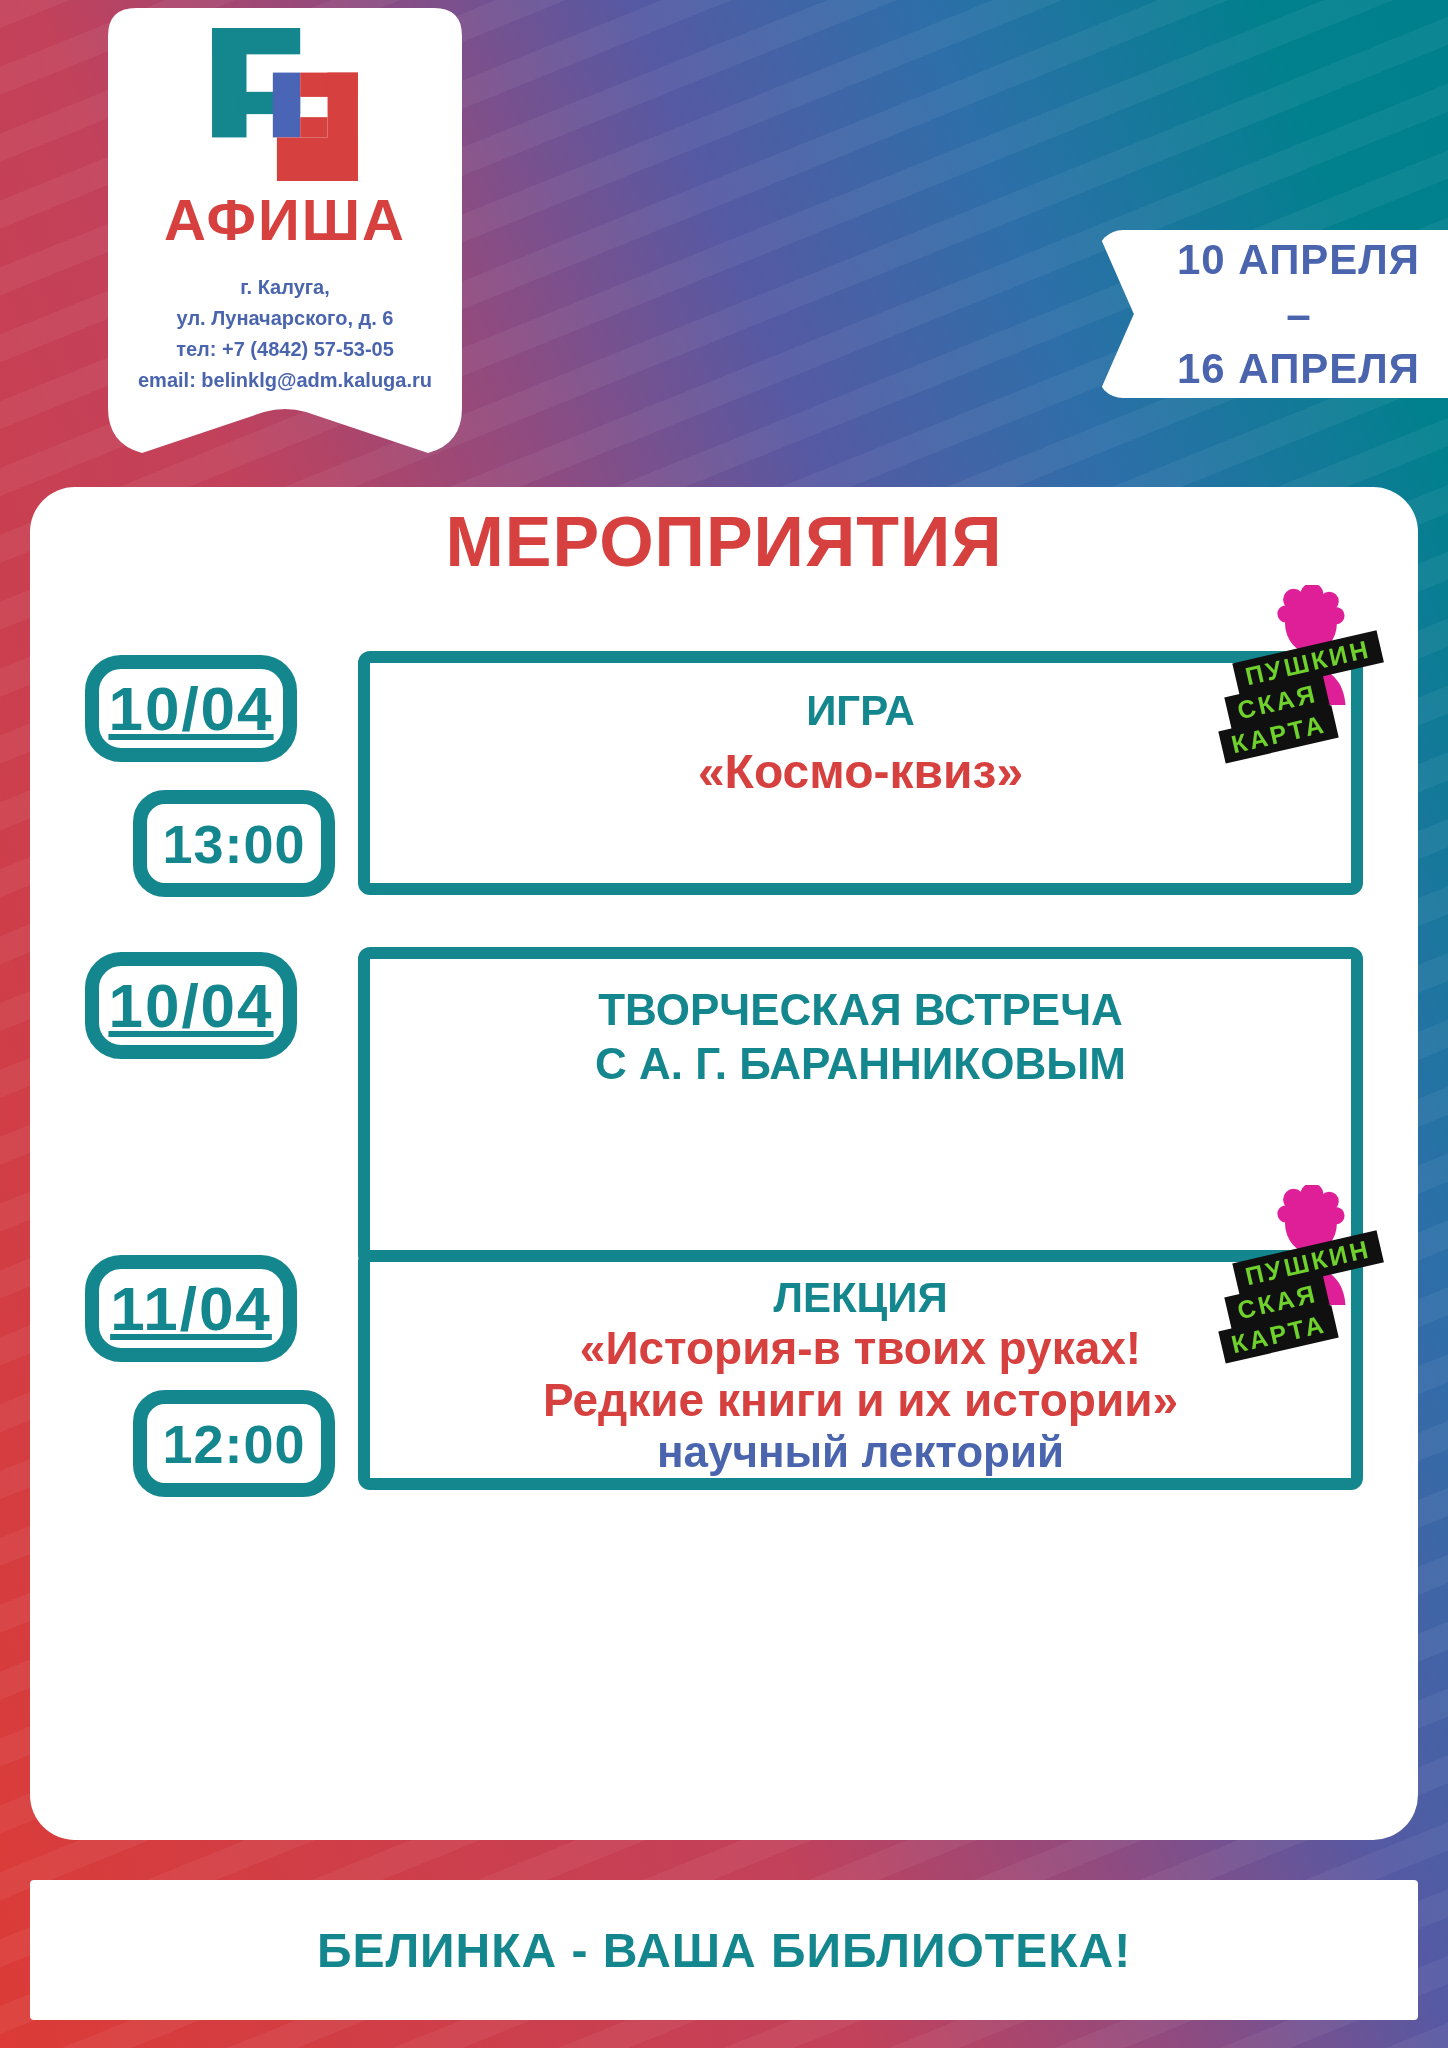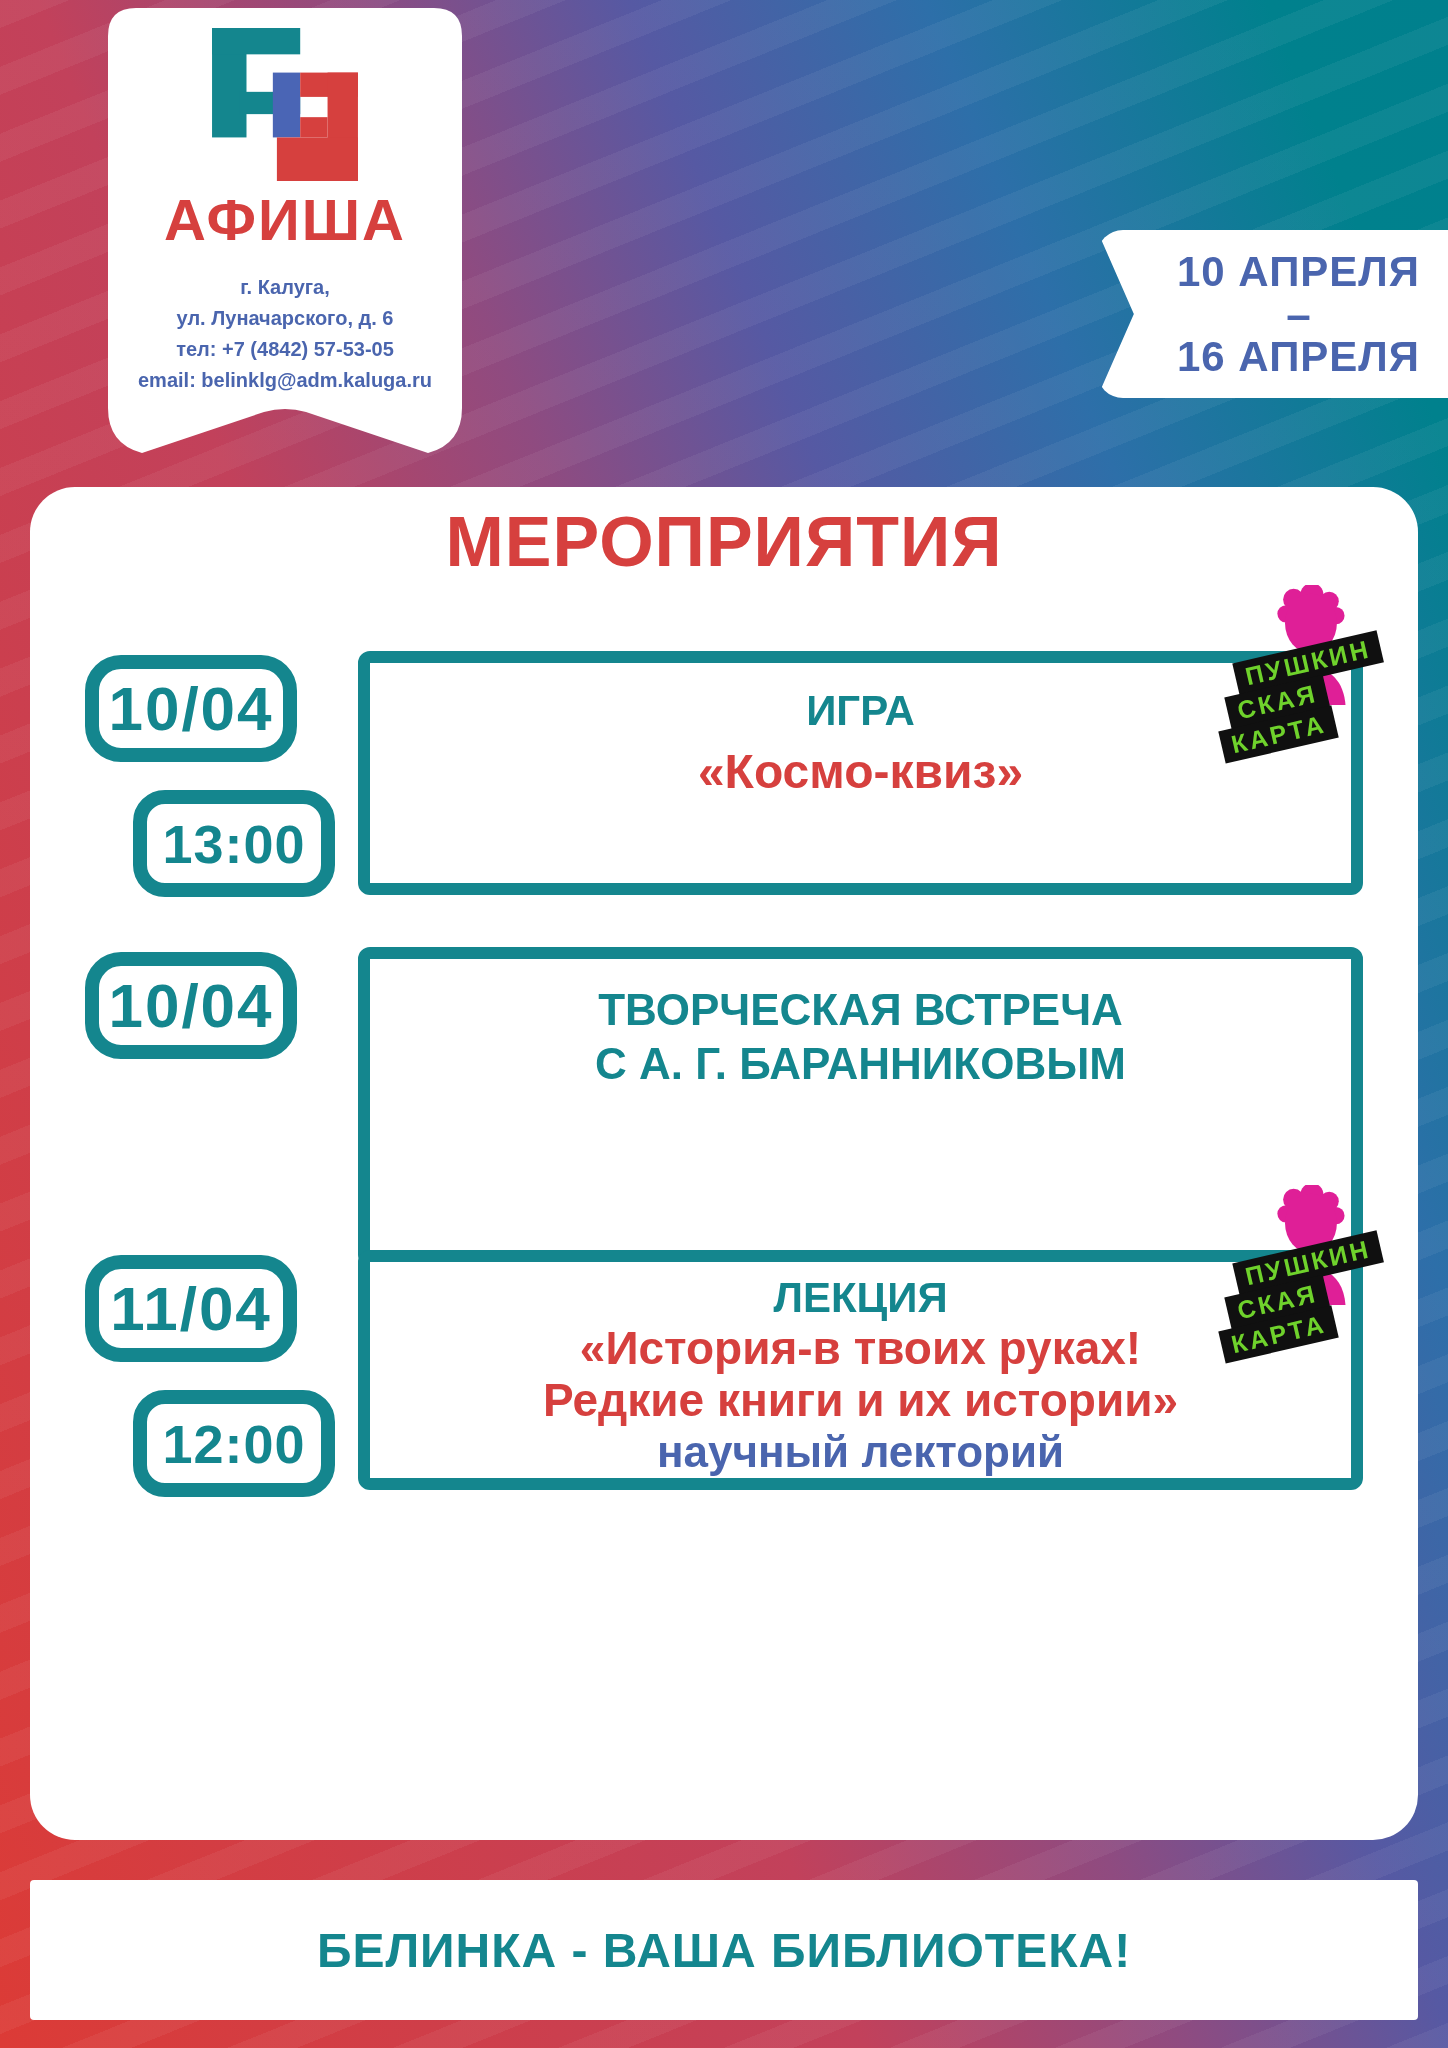--- a/index.html
+++ b/index.html
@@ -33,34 +33,34 @@
     letter-spacing:2px;color:var(--red);}
   .addr-block{position:absolute;left:0;right:0;top:264px;}
   .addr{font-size:20px;font-weight:700;color:var(--blue);line-height:31px;}
 
   
   .date-badge{
     position:absolute;left:1097px;top:230px;width:351px;height:168px;background:#fff;
     border-radius:26px 0 0 26px;
     clip-path:polygon(0 0,100% 0,100% 100%,0 100%,10.5% 50%);
     display:flex;flex-direction:column;align-items:center;justify-content:center;
-    padding-left:52px;gap:2px;
+    padding-left:52px;gap:14px;
   }
   .date-badge .dr-line{font-size:42px;font-weight:800;color:var(--blue);letter-spacing:1px;}
   .date-badge .dash{font-size:44px;font-weight:800;color:var(--blue);line-height:0.75;}
 
   
   .card{position:absolute;left:30px;top:487px;width:1388px;height:1353px;background:#fff;border-radius:45px;}
   .card-title{position:absolute;left:30px;top:502px;width:1388px;text-align:center;
     font-size:70px;font-weight:800;letter-spacing:1px;color:var(--red);}
 
   
   .badge{position:absolute;background:#fff;border:14px solid var(--teal);border-radius:36px;
     display:flex;align-items:center;justify-content:center;color:var(--teal);font-weight:700;}
-  .badge.date{left:85px;width:212px;height:107px;font-size:62px;letter-spacing:2px;}
+  .badge.date{left:85px;width:212px;height:107px;font-size:62px;letter-spacing:2px;text-decoration:underline;}
   .badge.time{left:133px;width:202px;height:107px;font-size:54px;letter-spacing:1px;border-radius:32px;}
   .evbox{position:absolute;left:358px;width:1005px;background:#fff;border:12px solid var(--teal);
     border-radius:12px;display:flex;flex-direction:column;align-items:center;}
   .ev-line{font-weight:700;text-align:center;line-height:1.05;}
   .c-teal{color:var(--teal);}
   .c-red{color:var(--red);}
   .c-blue{color:var(--blue);}
 
   
   .sticker{position:absolute;left:1228px;width:175px;height:180px;z-index:5;}

